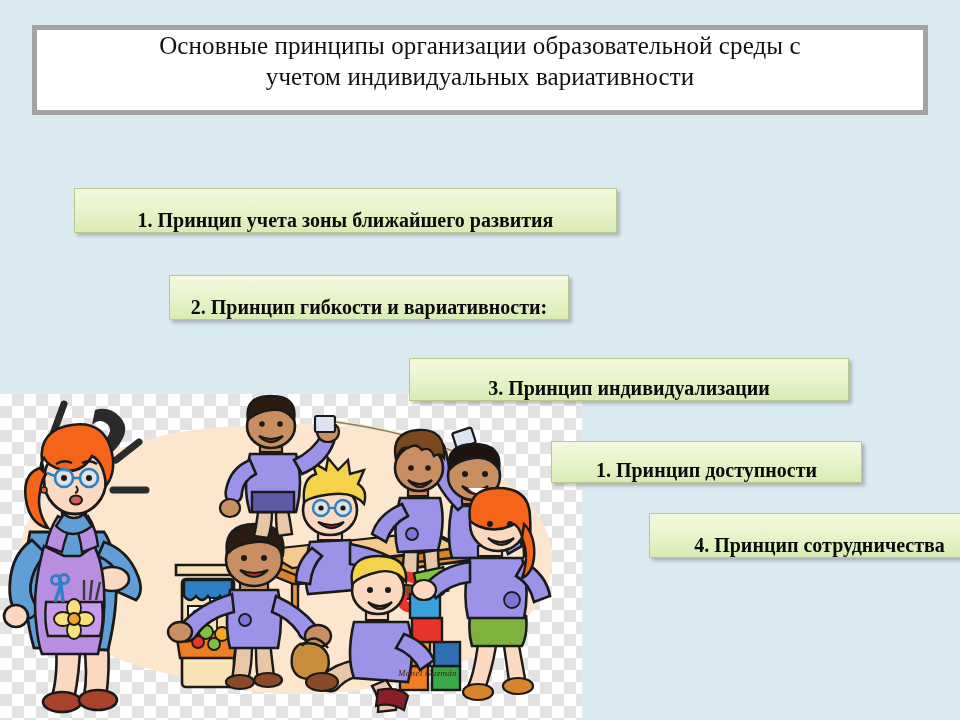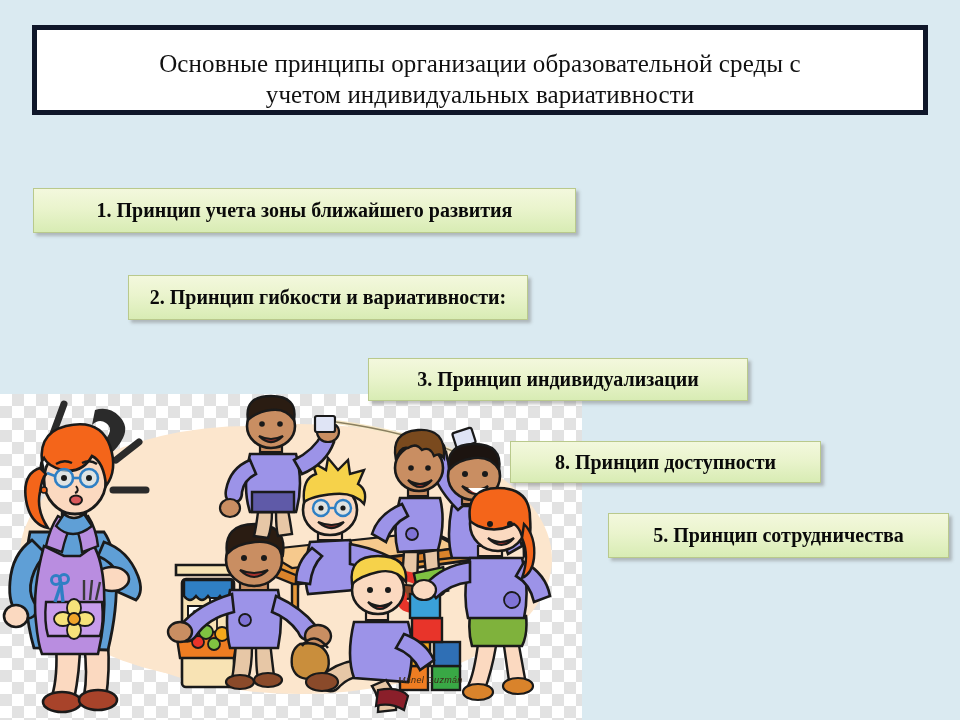--- a/index.html
+++ b/index.html
@@ -8,70 +8,70 @@
     width:960px;height:720px;overflow:hidden;position:relative;
     background:#daeaf1;
     font-family:"Liberation Serif",serif;
   }
   #stage{position:absolute;left:0;top:0;width:960px;height:720px;overflow:hidden;}
 
   
   .title-box{
     position:absolute;left:32px;top:25px;width:896px;height:90px;
     background:#ffffff;
-    border:5px solid #0f172a;
+    border:5px solid #a3a3a3;
     box-sizing:border-box;
-    display:flex;align-items:flex-end;justify-content:center;
+    display:flex;align-items:flex-start;justify-content:center;
   }
   .title-text{
     font-family:"Liberation Serif",serif;
     font-size:25px;line-height:1.25;font-weight:400;color:#111;
     text-align:center;width:95%;
     letter-spacing:.1px;
   }
 
   
   .pbox{
     position:absolute;box-sizing:border-box;
     background:linear-gradient(180deg,#f3f8dd 0%,#eaf4cd 45%,#d8ecb4 100%);
     border:1px solid #b9c98c;
     box-shadow:3px 3px 3px rgba(120,120,120,.45);
-    display:flex;align-items:center;justify-content:center;
+    display:flex;align-items:flex-end;justify-content:center;
     z-index:6;
+    margin-left:41px;
   }
   .pbox span{
     font-family:"Liberation Serif",serif;
     font-weight:bold;font-size:20px;color:#0a0a0a;
     white-space:nowrap;letter-spacing:0px;
   }
   #pbox-1{left:33px;  top:188px; width:543px; height:45px;}
   #pbox-2{left:128px; top:275px; width:400px; height:45px;}
-  #pbox-3{left:368px; top:358px; width:380px; height:43px;}
+  #pbox-3{left:368px; top:358px; width:440px; height:43px;}
   #pbox-4{left:510px; top:441px; width:311px; height:42px;}
   #pbox-5{left:608px; top:513px; width:341px; height:45px;}
 
   
   .illus{
     position:absolute;left:0;top:394px;width:582px;height:326px;
     overflow:hidden;z-index:3;
     
     background-color:#ffffff;
     background-image:
       linear-gradient(45deg,#e2e2e2 25%,transparent 25%,transparent 75%,#e2e2e2 75%),
       linear-gradient(45deg,#e2e2e2 25%,transparent 25%,transparent 75%,#e2e2e2 75%);
     background-size:24px 24px;
     background-position:0 0,12px 12px;
   }
   .illus svg{position:absolute;left:0;top:0;display:block;}
   .sig{
     position:absolute;left:398px;top:668px;z-index:5;
-    font-family:Liberation Sans, sans-serif;
+    font-family:Liberation Serif, serif;
     font-size:9px;color:#3b2a18;font-style:italic;
     letter-spacing:.3px;
-    margin-top:7px;
   }
 </style>
 </head>
 <body>
 
 <div id="stage">
 
   <div class="title-box">
     <div class="title-text">
       <span>Основные принципы организации образовательной среды с</span><br>
@@ -350,19 +350,19 @@
   <div class="pbox" id="pbox-1">
     <span>1. Принцип учета зоны ближайшего развития</span>
   </div>
   <div class="pbox" id="pbox-2">
     <span>2. Принцип гибкости и вариативности:</span>
   </div>
   <div class="pbox" id="pbox-3">
     <span>3. Принцип индивидуализации</span>
   </div>
   <div class="pbox" id="pbox-4">
-    <span>8. Принцип доступности</span>
+    <span>1. Принцип доступности</span>
   </div>
   <div class="pbox" id="pbox-5">
-    <span>5. Принцип сотрудничества</span>
+    <span>4. Принцип сотрудничества</span>
   </div>
 
 </div>
 
 </body></html>

